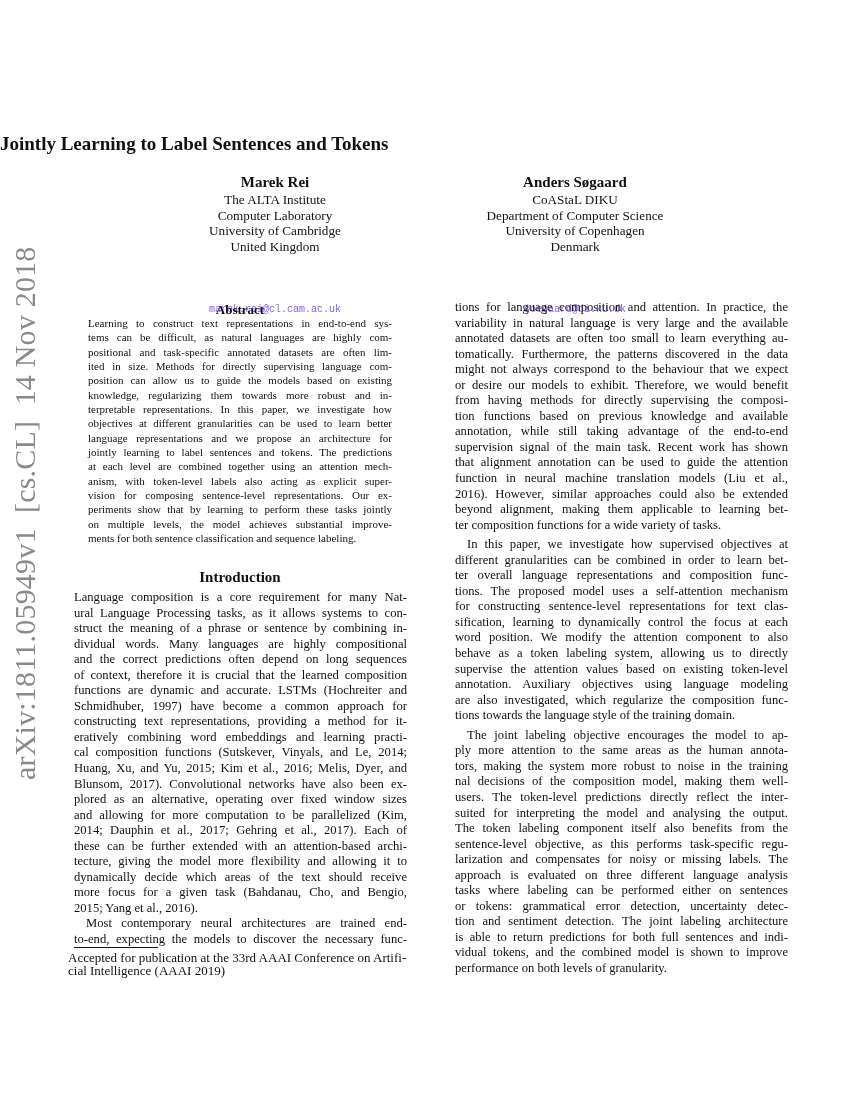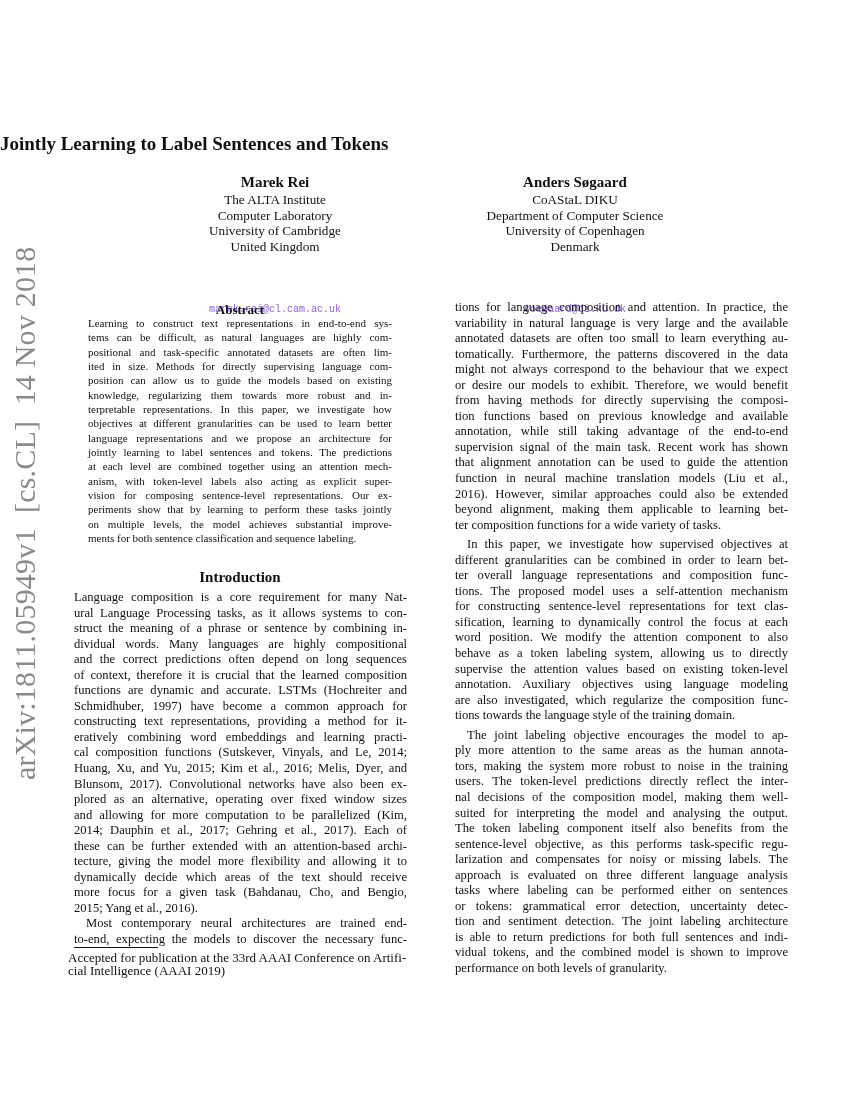--- a/index.html
+++ b/index.html
@@ -134,22 +134,22 @@
     <span class="line">word position. We modify the attention component to also</span>
     <span class="line">behave as a token labeling system, allowing us to directly</span>
     <span class="line">supervise the attention values based on existing token-level</span>
     <span class="line">annotation. Auxiliary objectives using language modeling</span>
     <span class="line">are also investigated, which regularize the composition func-</span>
     <span class="line last">tions towards the language style of the training domain.</span>
     <span class="gap"></span>
     <span class="line indent">The joint labeling objective encourages the model to ap-</span>
     <span class="line">ply more attention to the same areas as the human annota-</span>
     <span class="line">tors, making the system more robust to noise in the training</span>
+    <span class="line">nal decisions of the composition model, making them well-</span>
     <span class="line">users. The token-level predictions directly reflect the inter-</span>
-    <span class="line">nal decisions of the composition model, making them well-</span>
     <span class="line">suited for interpreting the model and analysing the output.</span>
     <span class="line">The token labeling component itself also benefits from the</span>
     <span class="line">sentence-level objective, as this performs task-specific regu-</span>
     <span class="line">larization and compensates for noisy or missing labels. The</span>
     <span class="line">approach is evaluated on three different language analysis</span>
     <span class="line">tasks where labeling can be performed either on sentences</span>
     <span class="line">or tokens: grammatical error detection, uncertainty detec-</span>
     <span class="line">tion and sentiment detection. The joint labeling architecture</span>
     <span class="line">is able to return predictions for both full sentences and indi-</span>
     <span class="line">vidual tokens, and the combined model is shown to improve</span>

